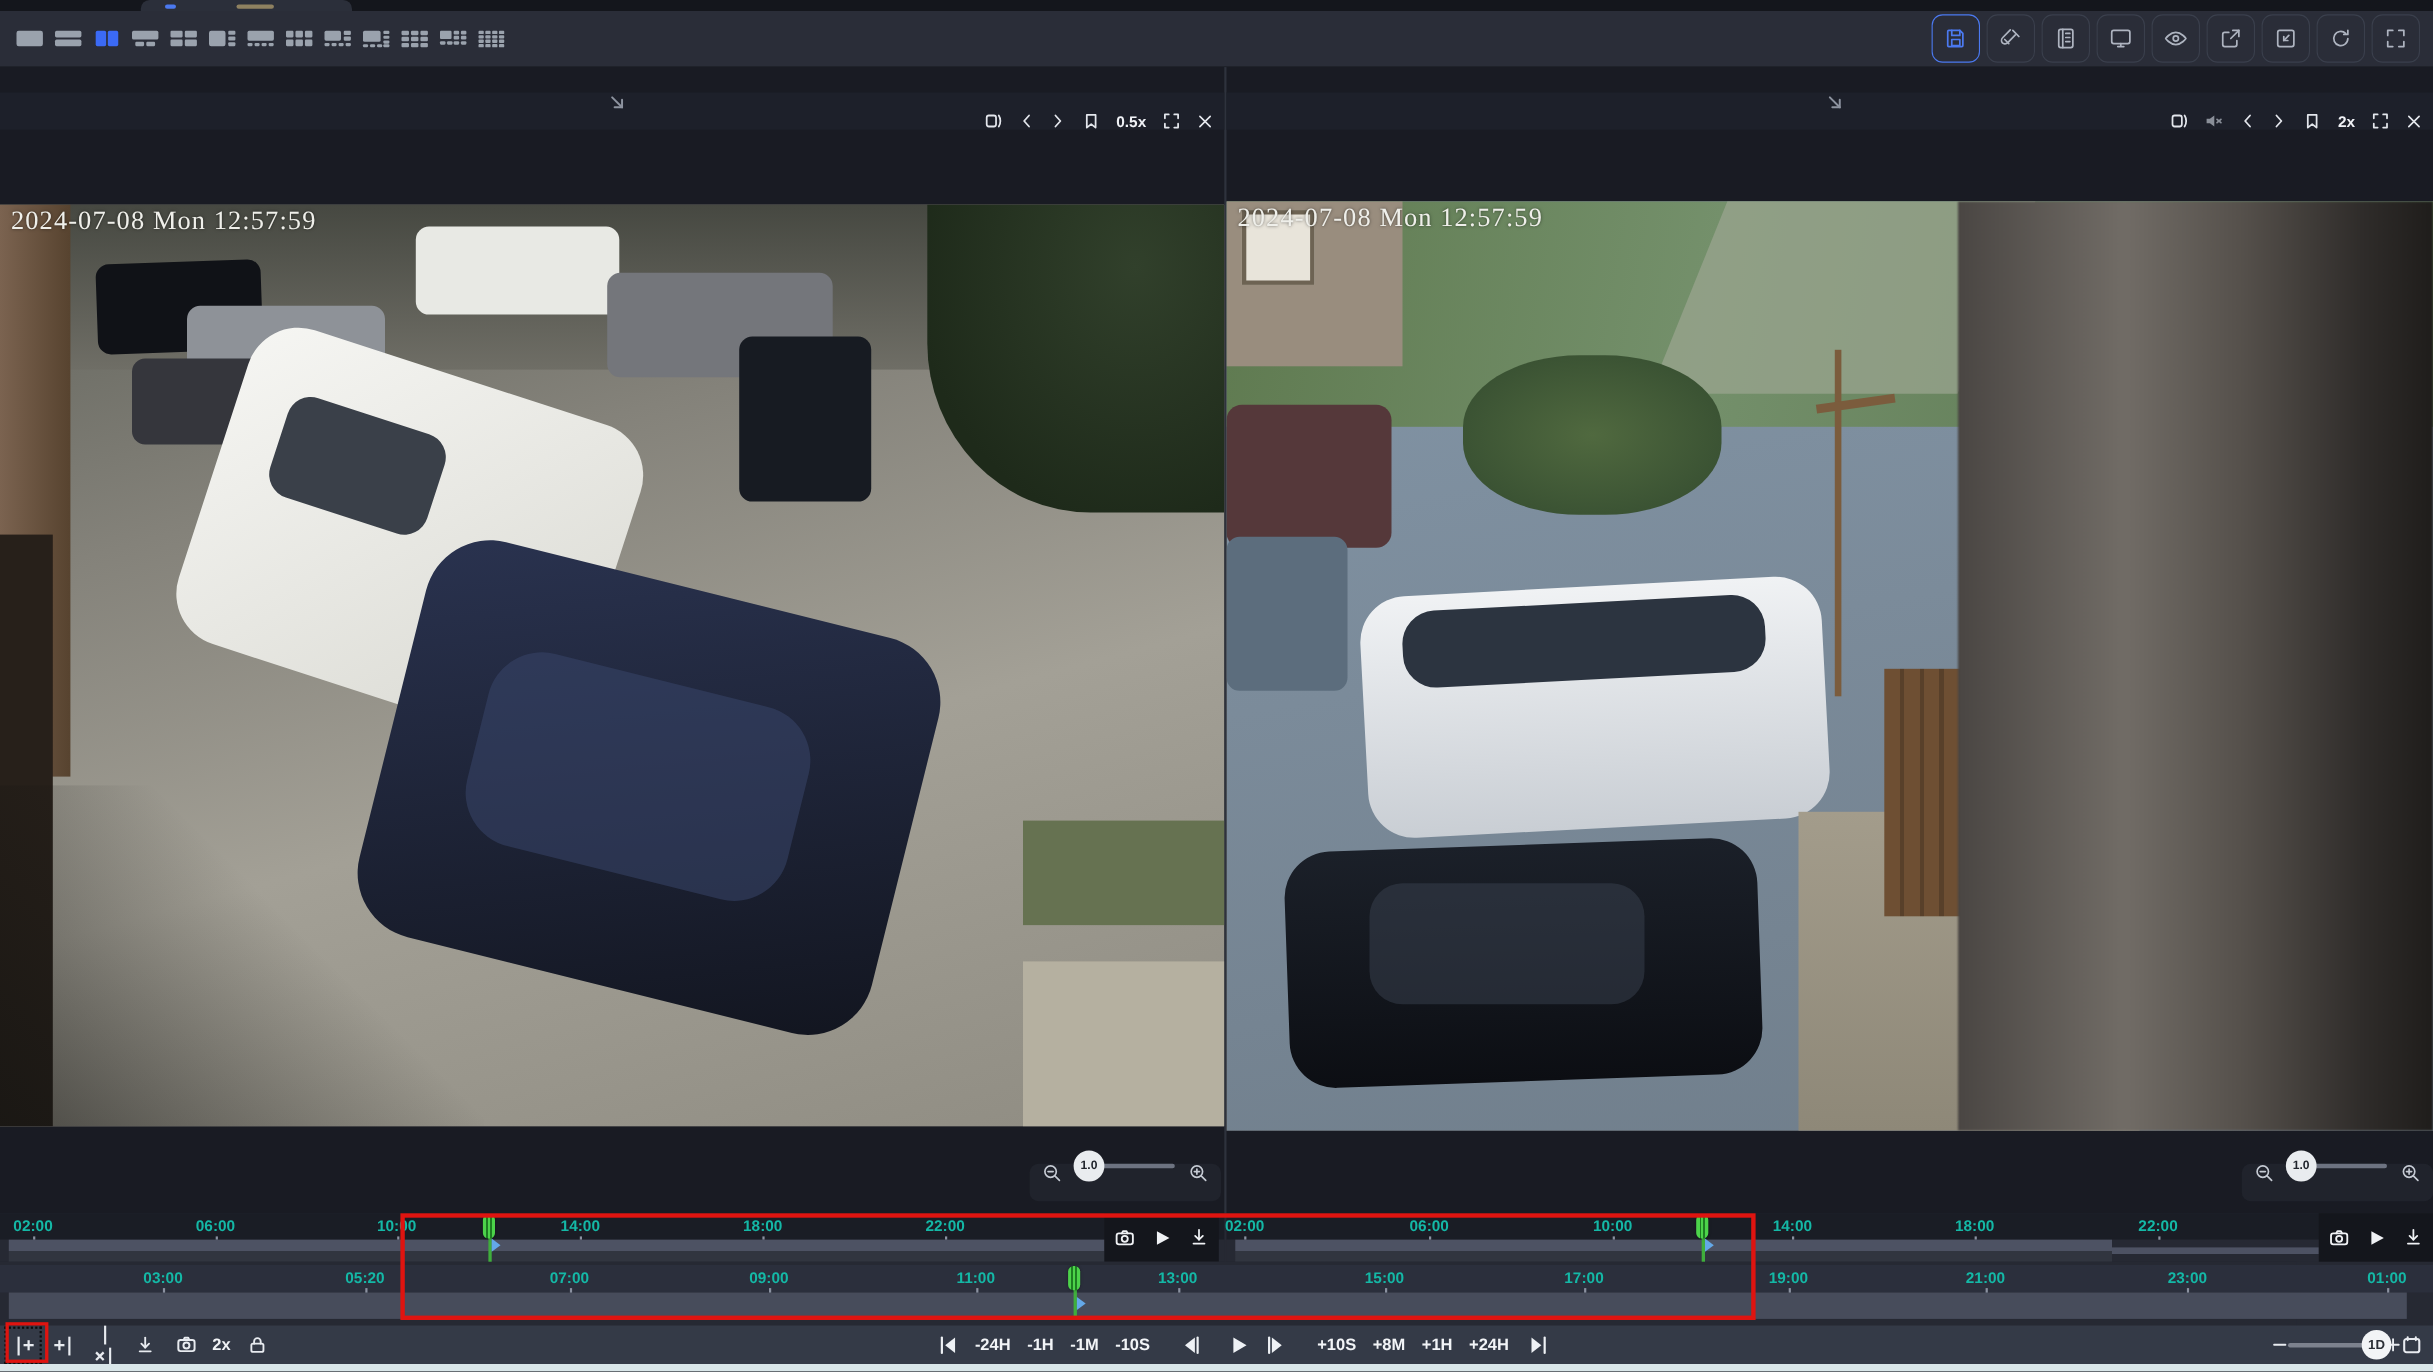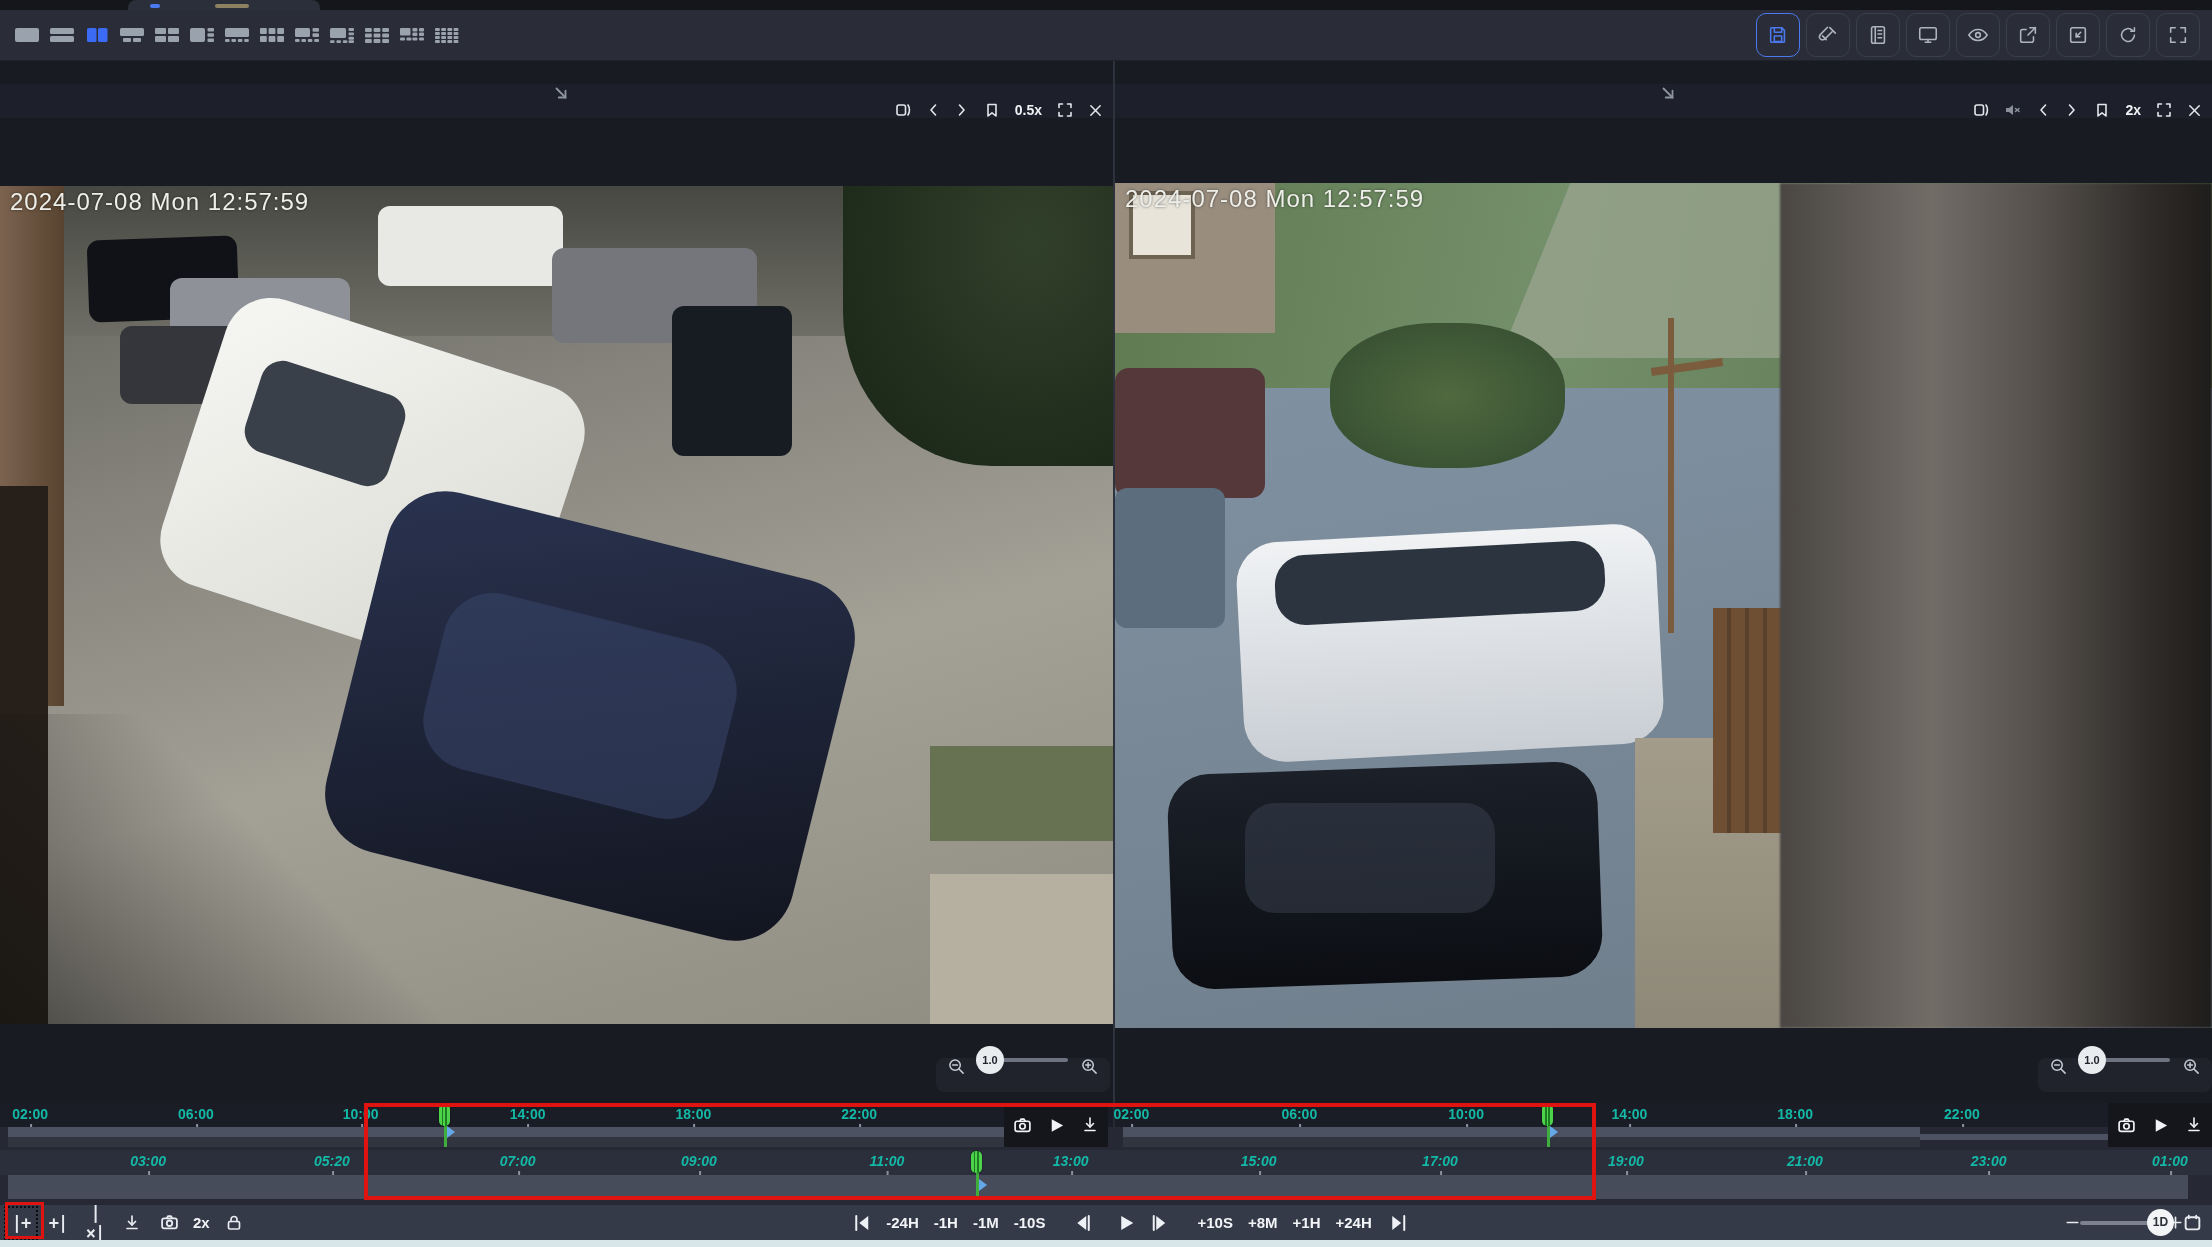--- a/index.html
+++ b/index.html
@@ -33,21 +33,21 @@
   .pane-sep{left:1113px;top:61px;width:2px;height:1042px;background:#2e323d;}
   .pane-bar{top:84px;height:34px;display:flex;align-items:center;background:#1d202a;flex-direction:column;}
   .pane-bar .corner{margin-left:8px;color:#8d939f;}
   .pane-tools{margin-left:auto;margin-right:10px;display:flex;align-items:center;gap:15px;color:#e3e6ec;}
   .pane-tools svg{stroke:currentColor;fill:none;stroke-width:1.6;stroke-linecap:round;stroke-linejoin:round;}
   .speed{font-size:14px;font-weight:700;color:#f0f2f6;}
   .mute{color:#8a8f99;}
 
   .video{overflow:hidden;background:#505050;}
   .video>div{position:absolute;}
-  .osd{left:10px;top:2px;font-family:Liberation Sans, sans-serif;font-size:24px;color:#efefea;
+  .osd{left:10px;top:2px;font-family:Liberation Serif, serif;font-size:24px;color:#efefea;
        text-shadow:0 0 3px rgba(0,0,0,.55);letter-spacing:1px;white-space:nowrap;}
 
   
   .lv-base{inset:0;background:linear-gradient(165deg,#5f6159 0%,#84827a 30%,#a3a096 60%,#8f8c82 100%);}
   .lv-toprow{left:0;top:0;width:100%;height:150px;background:linear-gradient(#464841,#6f6e66);}
   .lv-trees{right:0;top:0;width:270px;height:280px;background:radial-gradient(ellipse at 70% 20%,#31402b,#1e2a1a 75%);border-radius:0 0 0 55%;}
   .lv-wall{left:0;top:0;width:64px;height:520px;background:linear-gradient(90deg,#7b6350,#57432f);}
   .lv-wall2{left:0;top:300px;width:48px;height:538px;background:#27201a;}
   .car{border-radius:12px;}
   .lv-suv{left:185px;top:150px;width:375px;height:300px;border-radius:48px;
@@ -598,21 +598,21 @@
             <path d="M5.5 7.5L9 11l3.5-3.5"></path>
             <path d="M4 14.5h10"></path>
           </svg>
         </button>
     </div>
     <div class="playhead" style="left:427px;top:1px;"></div>
     <div class="ph-line" style="left:432px;top:20px;height:24px;"></div>
     <div class="ph-flag" style="left:435px;top:23px;"></div>
   </div>
 
-  <div class="abs tl-row2" style="left:0;width:2088px;font-style:italic;">
+  <div class="abs tl-row2" style="left:0;width:2088px;">
     <div class="tl2-labels">
       <span class="tl-label" style="left:6.7%">03:00</span>
       <span class="tl-label" style="left:15%">05:20</span>
       <span class="tl-label" style="left:23.4%">07:00</span>
       <span class="tl-label" style="left:31.6%">09:00</span>
       <span class="tl-label" style="left:40.1%">11:00</span>
       <span class="tl-label" style="left:48.4%">13:00</span>
       <span class="tl-label" style="left:56.9%">15:00</span>
       <span class="tl-label" style="left:65.1%">17:00</span>
       <span class="tl-label" style="left:73.5%">19:00</span>

